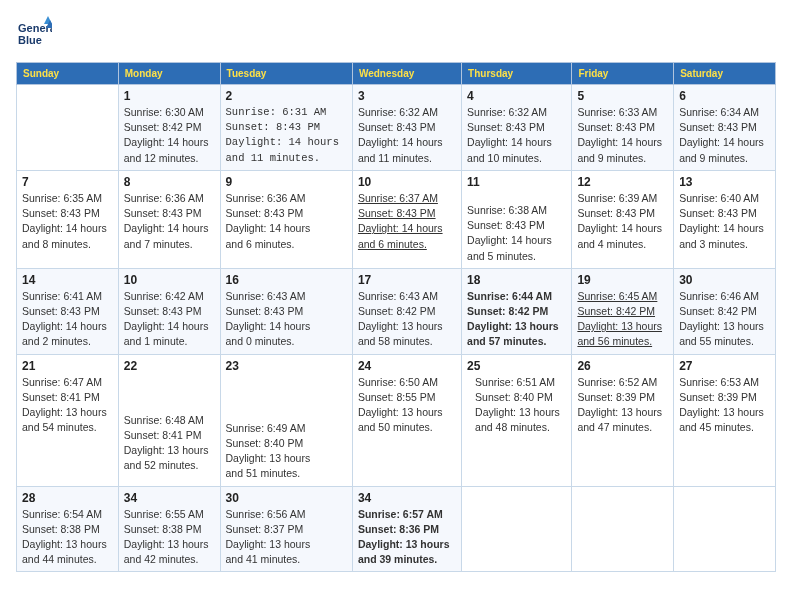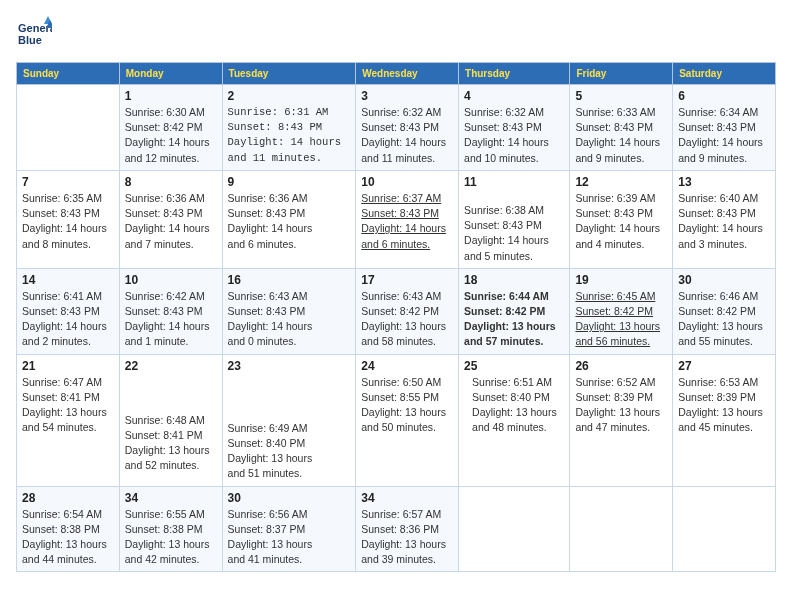--- a/index.html
+++ b/index.html
@@ -327,21 +327,21 @@
         </td>
         <td>
           <span class="day-num">30</span>
           <div class="day-info" style="white-space: pre-line;">Sunrise: 6:56 AM
 Sunset: 8:37 PM
 Daylight: 13 hours
 and 41 minutes.</div>
         </td>
         <td>
           <span class="day-num">34</span>
-          <div class="day-info" style="white-space: pre-line;">Sunrise: 6:57 AM
+          <div class="day-info" style="white-space: pre-line; font-weight: bold;">Sunrise: 6:57 AM
 Sunset: 8:36 PM
 Daylight: 13 hours
 and 39 minutes.</div>
         </td>
         <td class="empty-cell"></td>
         <td class="empty-cell"></td>
         <td class="empty-cell"></td>
       </tr>
     </tbody>
 </table>

